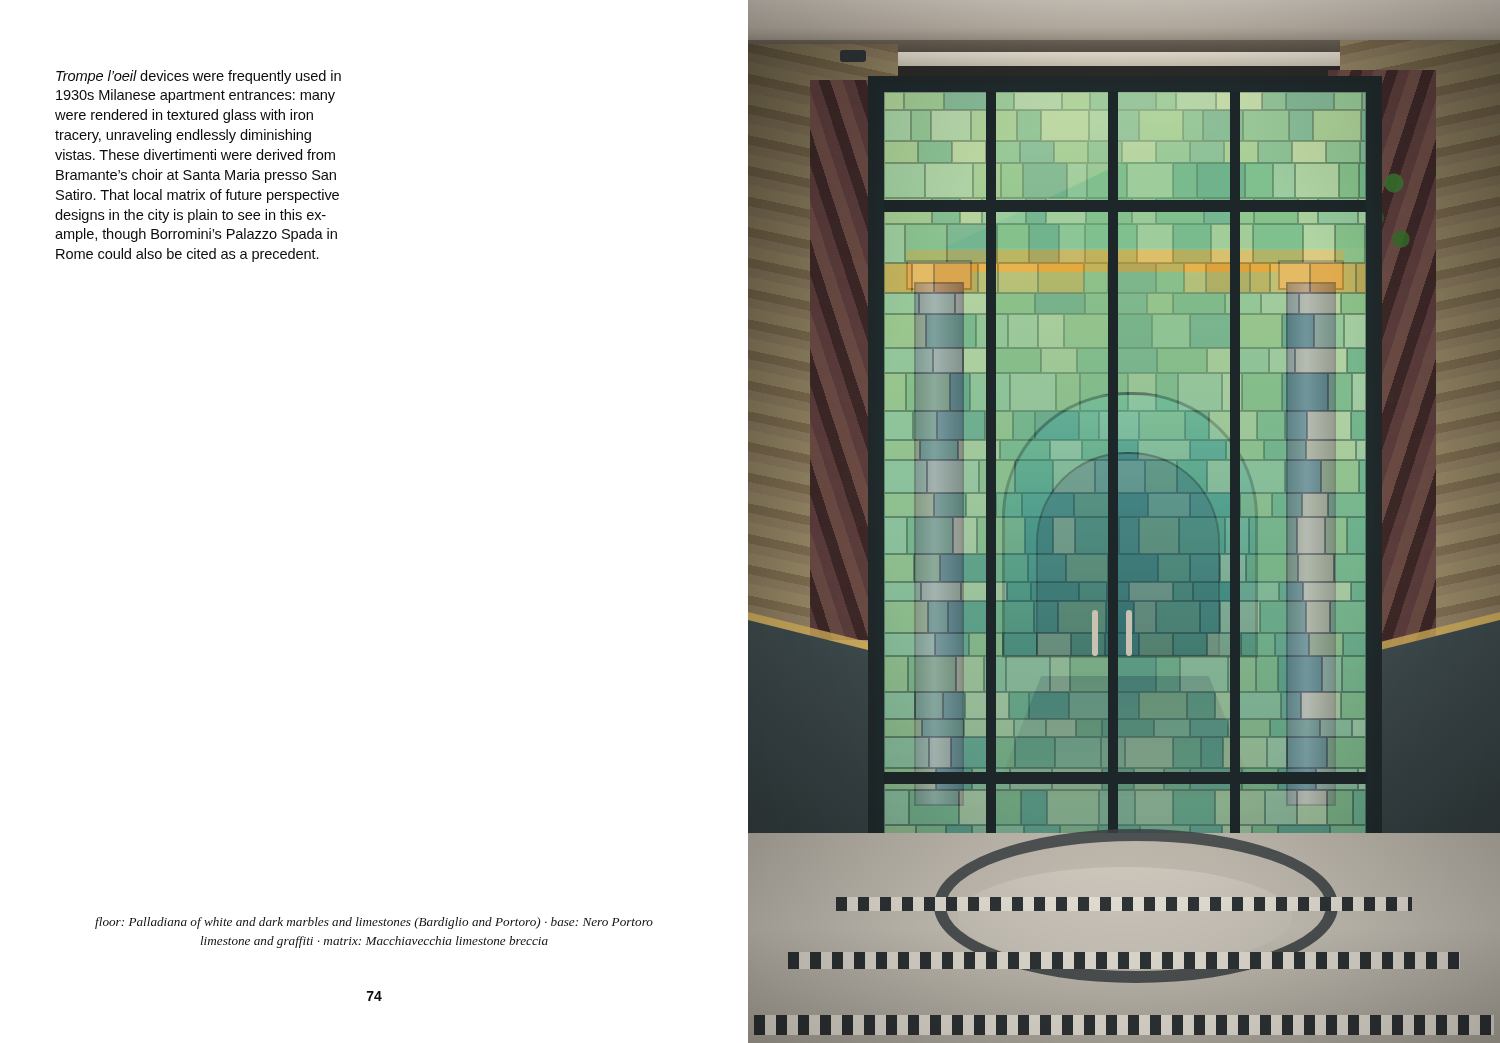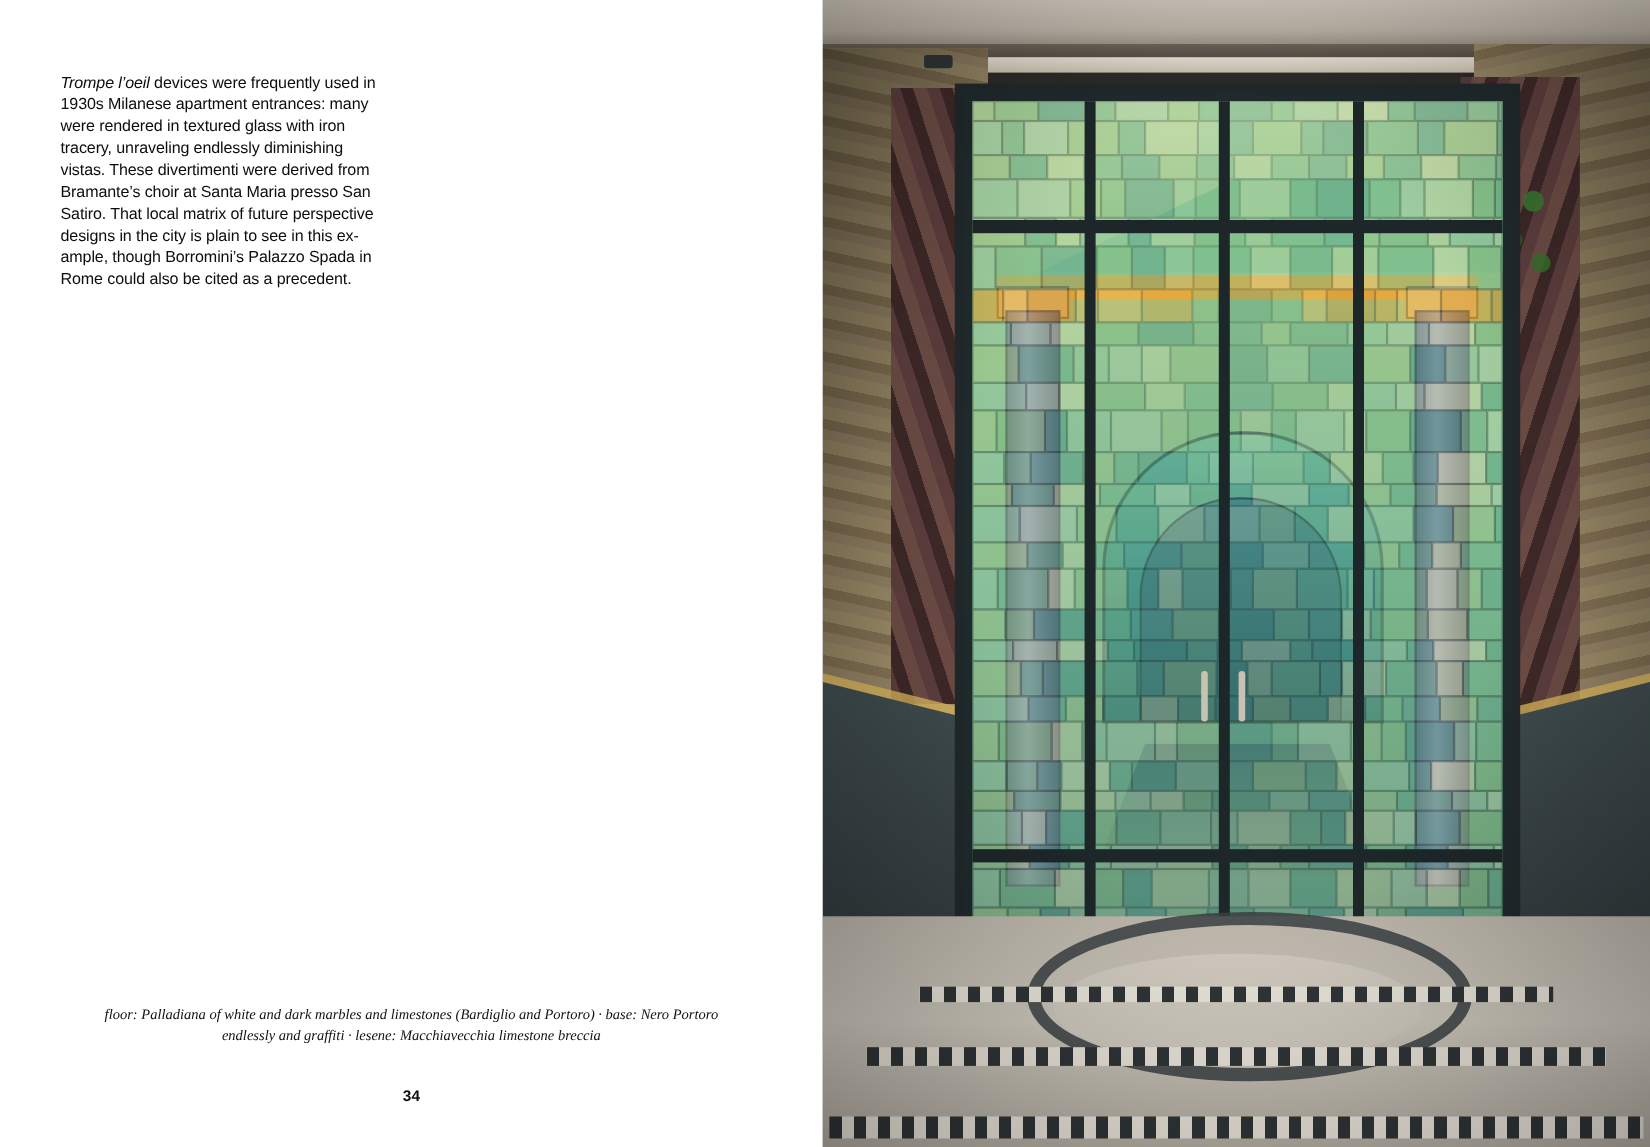--- a/index.html
+++ b/index.html
@@ -317,24 +317,24 @@
 </head>
 <body>
 
 <div class="spread">
 
   <div class="page-left">
 
     <p class="body-text"><em class="lead-italic">Trompe l’oeil</em><span> devices were frequently used in 1930s Milanese apartment entrances: many were rendered in textured glass with iron tracery, unraveling endlessly diminishing vistas. These divertimenti were derived from Bramante’s choir at Santa Maria presso San Satiro. That local matrix of future perspective designs in the city is plain to see in this ex-ample, though Borromini’s Palazzo Spada in Rome could also be cited as a precedent.</span></p>
 
     <div class="caption-block">
-      <div class="caption-detail">floor: Palladiana of white and dark marbles and limestones (Bardiglio and Portoro) · base: Nero Portoro endlessly and graffiti · lesene: Macchiavecchia limestone breccia</div>
+      <div class="caption-detail">floor: Palladiana of white and dark marbles and limestones (Bardiglio and Portoro) · base: Nero Portoro limestone and graffiti · matrix: Macchiavecchia limestone breccia</div>
     </div>
 
-    <div class="folio">34</div>
+    <div class="folio">74</div>
   </div>
 
   <div class="page-right">
     <div class="photo">
 
       <div class="ceiling"></div>
       <div class="ceiling-shadow"></div>
       <div class="ceiling-band"></div>
 
       <div class="wall-left"></div>

